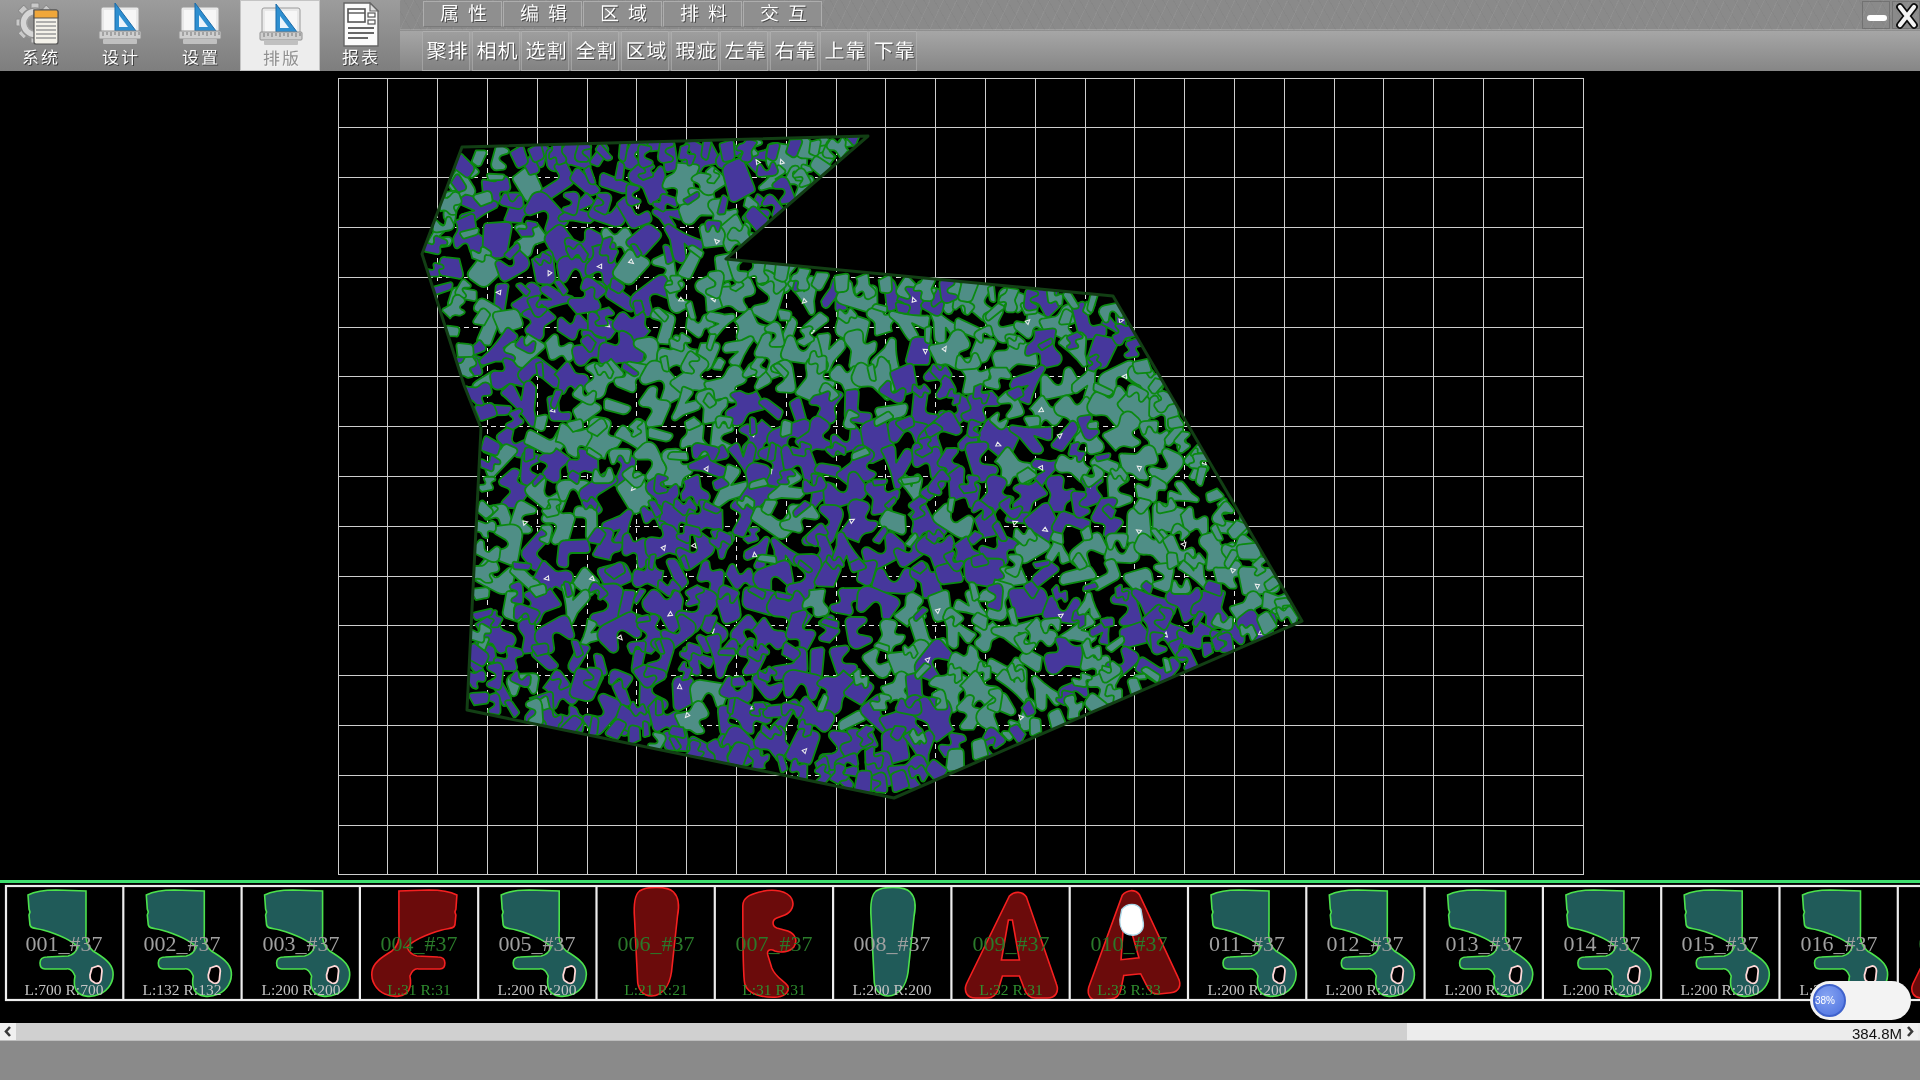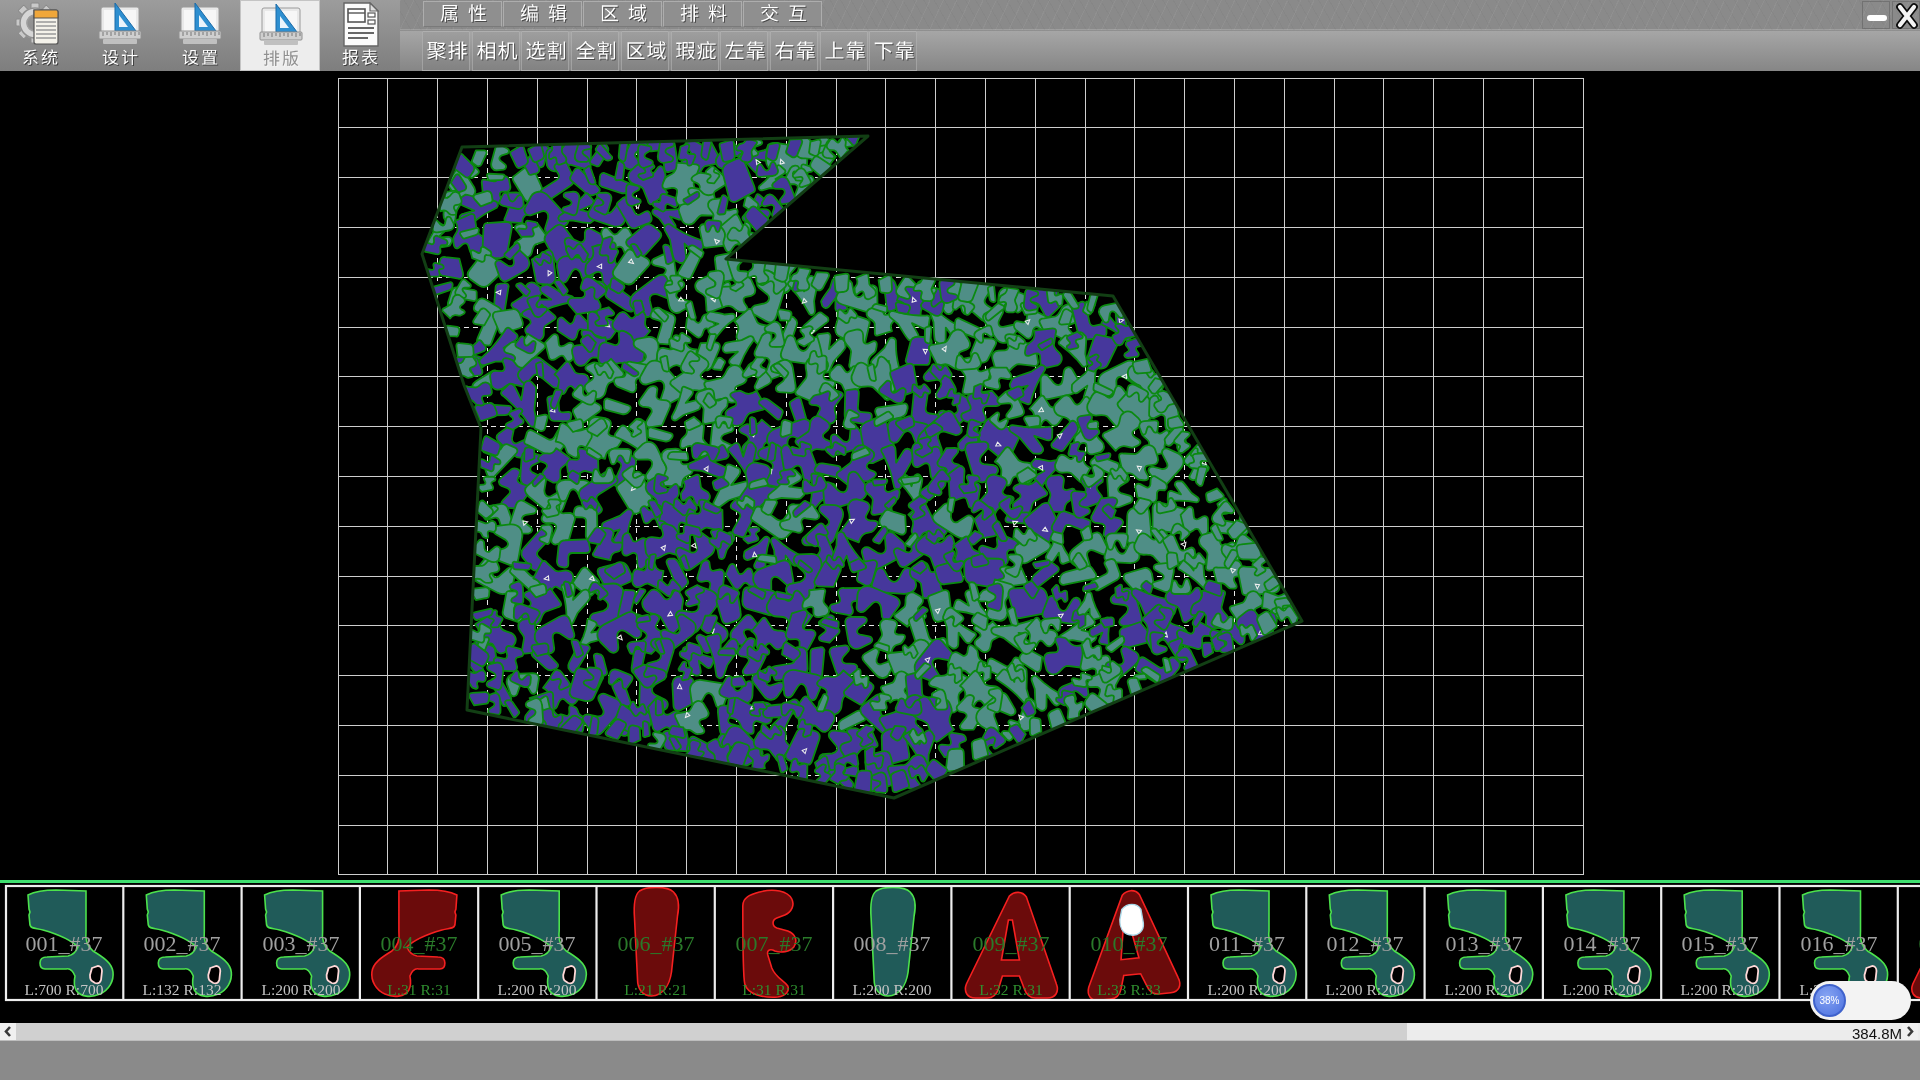--- a/index.html
+++ b/index.html
@@ -32,21 +32,21 @@
 .tlr { font:15.5px "Liberation Serif", serif; text-anchor:middle; }
 #blackgap { position:absolute; left:0; top:1002px; width:1920px; height:21px; background:#000; }
 #sbar { position:absolute; left:0; top:1023px; width:1920px; height:17px; background:#ececec; }
 #sthumb { position:absolute; left:16px; top:0; width:1391px; height:17px; background:#d0d0d0; }
 .sarrow { position:absolute; top:0; width:16px; height:17px; background:#f0f0f0; }
 #sedge { position:absolute; left:0; top:1040px; width:1920px; height:1px; background:#bdbdbd; }
 #footer { position:absolute; left:0; top:1041px; width:1920px; height:39px; background:#8a8a8a; }
 #pill { position:absolute; left:1810px; top:981px; width:101px; height:39px; background:#f3f3f3; border-radius:19.5px; }
 #pcirc { position:absolute; left:3px; top:3px; width:33px; height:33px; border-radius:50%;
   background:radial-gradient(circle at 40% 35%, #86a4f2, #4a6fdf); border:2px solid #3f62cc;
-  color:#fff; font:10px "Liberation Sans", sans-serif; text-align:center; line-height:30px; }
+  color:#fff; font:10px "Liberation Sans", sans-serif; text-align:left; line-height:30px; }
 #ptext { position:absolute; left:42px; top:0; height:39px; line-height:39px; color:#111;
   font:15px "Liberation Sans", sans-serif;margin-top:44px; }
 </style></head><body>
 <div id="page">
 <svg width="0" height="0" style="position:absolute">
       <defs>
 <path id="hz7cfb" d="M29 58L36 60Q33 64 29 68Q26 72 21 76Q17 79 14 82Q13 81 12 80Q10 79 9 78Q8 78 7 77Q13 73 19 68Q25 63 29 58ZM64 61L70 57Q74 60 78 64Q83 68 87 71Q91 75 94 78L87 82Q85 79 81 76Q77 72 72 68Q68 64 64 61ZM47 50L55 50L55 78Q55 81 54 83Q53 85 51 86Q48 87 44 87Q40 87 35 87Q35 85 34 83Q33 81 32 79Q35 80 38 80Q40 80 42 80Q44 80 45 80Q46 80 47 79Q47 79 47 78ZM80 -3L86 3Q78 5 70 6Q61 7 51 8Q42 9 32 10Q22 11 13 11Q12 10 12 8Q11 6 11 5Q20 4 29 3Q39 3 49 2Q58 1 66 0Q74 -2 80 -3ZM13 55Q13 55 12 53Q12 52 12 51Q11 50 11 49Q13 48 16 47Q20 45 25 43Q27 42 32 39Q37 36 43 32Q50 28 57 24Q64 19 70 14L76 19Q62 30 47 38Q32 46 18 52L18 52Q18 52 17 53Q17 53 16 53Q15 54 14 54Q13 55 13 55ZM13 55L13 50L18 47L82 43Q82 45 82 46Q82 48 82 49Q67 50 56 51Q45 52 38 52Q31 53 26 53Q22 54 19 54Q17 54 15 55Q14 55 13 55ZM18 35Q18 34 18 33Q18 31 17 30Q17 29 16 28Q18 28 20 27Q21 26 24 24Q25 23 27 21Q29 19 32 17Q35 14 39 11Q42 8 44 5L51 8Q44 15 37 21Q30 27 23 31L23 31Q23 31 22 32Q22 32 21 32Q20 33 19 34Q18 34 18 35ZM18 35L18 30L22 27L57 26Q57 27 57 29Q56 30 56 31Q44 32 37 33Q30 33 26 33Q23 34 21 34Q19 34 18 35ZM66 36L72 33Q76 36 80 40Q84 44 87 48Q91 52 93 55L87 58Q85 55 81 51Q78 47 74 43Q70 39 66 36Z"></path>
 <path id="hz7edf" d="M74 25L80 22Q83 25 86 29Q88 33 91 37Q93 41 95 44L89 47Q87 45 85 41Q82 37 80 32Q77 28 74 25ZM41 11L95 11L95 17L41 17ZM70 45L77 45L77 76Q77 78 78 79Q78 79 80 79Q80 79 82 79Q83 79 84 79Q86 79 87 79Q88 79 88 78Q89 77 89 75Q89 72 89 66Q91 67 92 67Q94 68 96 69Q96 75 95 79Q94 83 92 84Q90 86 87 86Q87 86 86 86Q84 86 83 86Q81 86 80 86Q79 86 79 86Q75 86 73 85Q71 84 71 82Q70 80 70 76ZM51 45L58 45Q58 53 57 60Q56 67 54 72Q52 77 47 81Q43 85 36 88Q36 87 35 86Q34 84 33 83Q33 82 32 82Q38 79 42 76Q45 73 47 68Q49 64 50 58Q51 52 51 45ZM41 45L41 40L45 37L86 34Q86 35 86 37Q86 39 86 40Q75 41 67 42Q60 42 55 43Q50 44 47 44Q45 44 43 45Q42 45 41 45ZM59 -2L66 -4Q68 -1 70 2Q72 6 72 9L65 11Q64 8 63 4Q61 1 59 -2ZM41 45Q41 44 41 43Q40 41 40 40Q39 39 39 38Q40 38 42 37Q44 36 45 35Q46 34 48 31Q50 28 53 25Q56 22 58 19Q60 15 61 13L70 13Q68 16 66 20Q63 23 60 27Q57 31 55 35Q52 38 50 40Q50 40 49 41Q48 41 47 41Q46 42 44 43Q43 43 42 44Q41 45 41 45ZM7 62Q6 61 6 60Q6 58 5 57Q5 55 4 55Q6 54 8 52Q9 51 12 48Q13 47 15 43Q18 40 21 36Q24 32 27 27Q30 22 33 17L39 21Q33 31 26 41Q19 50 12 58L12 58Q12 58 11 58Q10 59 9 59Q8 60 7 61Q7 61 7 62ZM7 62L6 55L10 53L37 47Q37 49 37 51Q37 53 37 54Q28 56 22 57Q16 59 13 59Q10 60 9 61Q7 61 7 62ZM6 38Q6 37 5 35Q5 34 4 33Q4 31 3 30Q5 30 6 28Q8 26 9 24Q10 23 12 20Q13 17 16 13Q18 9 20 5Q22 0 23 -4L31 -1Q28 5 25 11Q22 18 18 23Q14 29 11 33L11 34Q11 34 10 34Q9 34 8 35Q7 36 7 36Q6 37 6 38ZM6 38L6 32L9 30L28 28Q28 29 28 31Q28 33 28 34Q21 35 17 35Q13 36 11 36Q9 37 8 37Q7 37 6 38ZM4 75Q8 74 14 72Q19 71 25 69Q31 67 37 65L38 72Q30 75 21 77Q13 80 6 82Z"></path>
 <path id="hz8bbe" d="M12 2L17 -2Q20 0 23 3Q26 5 28 8Q31 11 32 13L27 18Q26 16 23 13Q21 10 18 8Q15 5 12 2ZM17 86L16 79L18 76L37 63Q37 64 38 66Q39 68 40 69Q33 74 29 77Q25 80 22 82Q20 83 19 84Q18 85 17 86ZM4 27L22 27L22 35L4 35ZM51 0L77 0L77 7L51 7ZM38 40L85 40L85 47L38 47ZM83 40L84 40L85 40L90 42Q87 52 82 59Q76 67 70 72Q63 78 55 82Q46 86 38 88Q37 87 36 85Q35 83 34 81Q42 80 50 76Q57 73 64 68Q70 63 75 56Q80 50 83 41ZM48 45Q52 55 59 62Q66 69 75 74Q85 79 96 82Q96 82 95 84Q94 85 93 86Q92 87 92 88Q74 84 61 74Q49 63 42 48ZM49 0L56 0L56 11Q56 16 55 21Q53 25 50 30Q46 35 39 38Q38 37 37 36Q36 35 35 34Q34 33 34 32Q40 29 44 26Q47 22 48 18Q49 14 49 11ZM74 0L81 0L81 23Q81 25 81 26Q82 27 83 27Q83 27 85 27Q86 27 88 27Q89 27 90 27Q91 27 92 26Q94 26 94 26Q95 28 95 29Q95 31 95 33Q94 33 93 33Q91 33 90 33Q89 33 88 33Q86 33 84 33Q83 33 82 33Q79 33 77 32Q75 31 75 29Q74 26 74 23ZM17 86Q17 85 16 84Q16 83 15 81Q14 80 13 80Q14 79 16 78Q17 76 18 75Q18 73 18 71L18 27L26 27L26 77Q26 77 24 78Q23 79 22 80Q20 82 19 83Q17 85 17 86Z"></path>
 <path id="hz8ba1" d="M14 3L19 -2Q21 0 24 3Q28 5 30 8Q33 11 35 13L30 18Q28 16 25 13Q23 11 20 8Q17 5 14 3ZM20 86L18 79L20 75L40 62Q41 63 41 64Q42 65 42 66Q43 68 43 68Q36 73 31 77Q27 80 25 81Q22 83 21 84Q20 85 20 86ZM5 27L25 27L25 35L5 35ZM37 29L96 29L96 37L37 37ZM63 -4L70 -4L70 88L63 88ZM20 86Q19 85 19 84Q18 82 17 81Q16 80 16 79Q17 78 19 76Q20 74 20 71L20 27L28 27L28 77Q28 77 27 78Q26 79 25 80Q24 81 23 82Q21 83 20 84Q20 85 20 86Z"></path>

